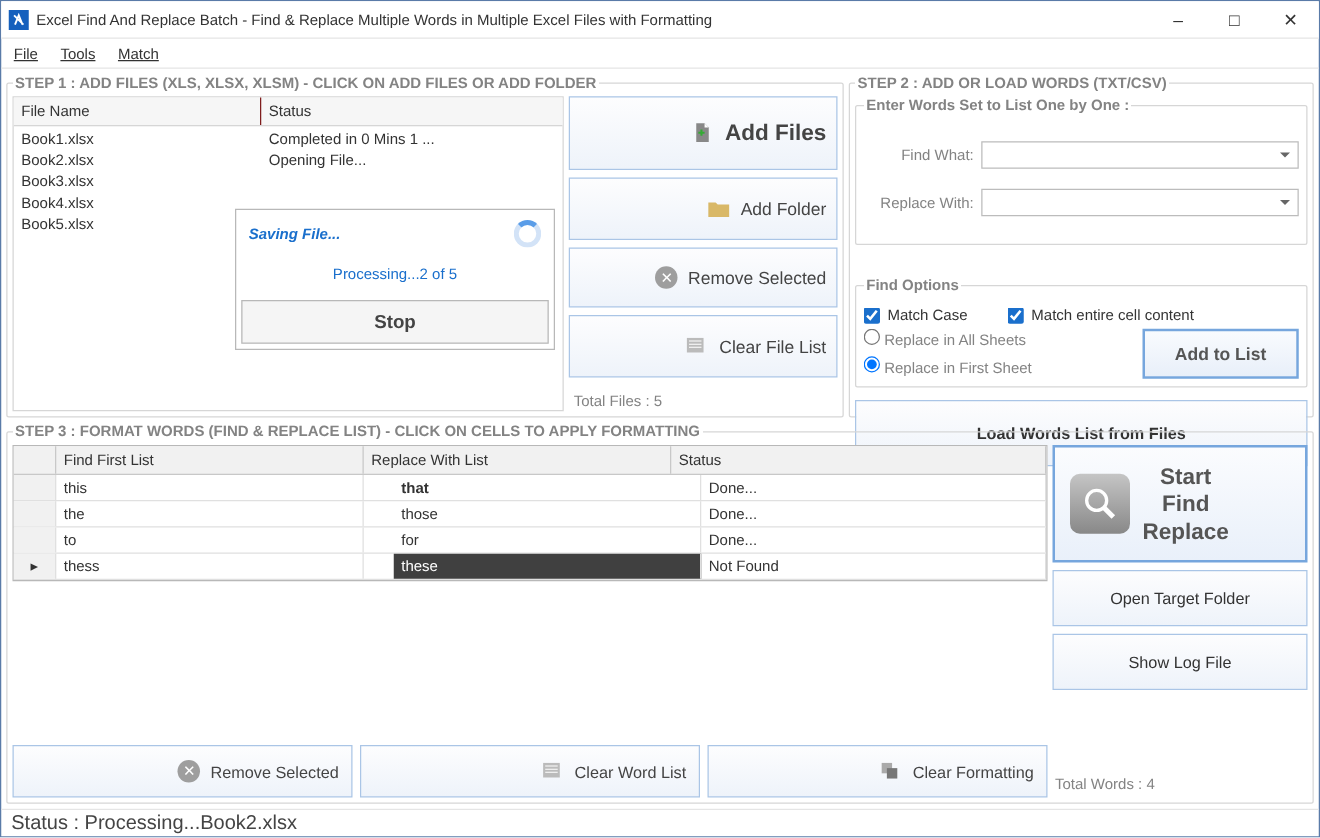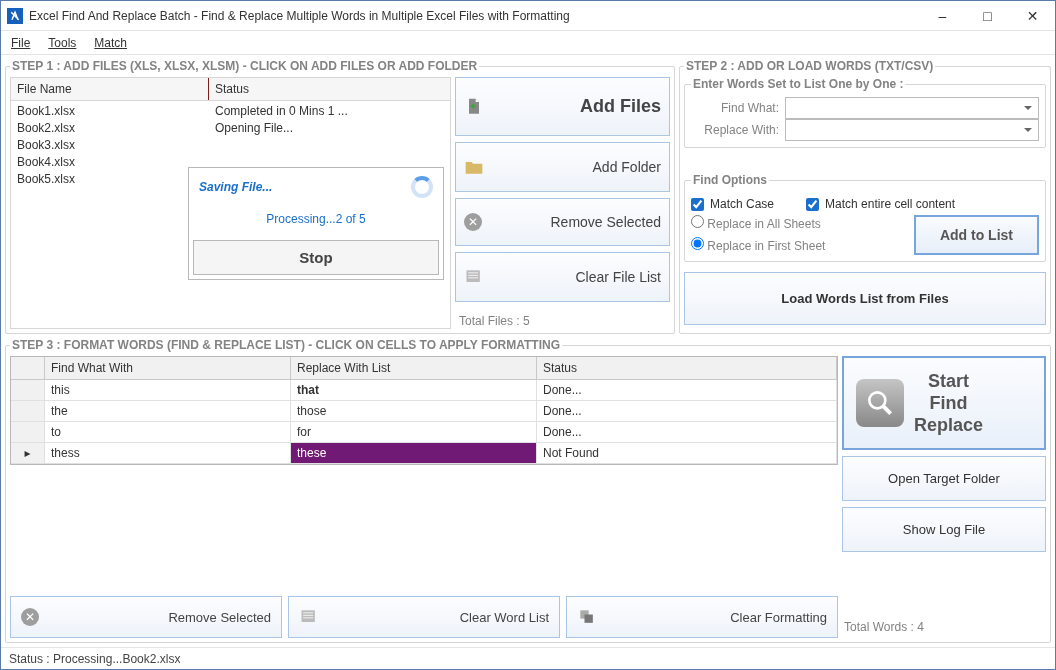--- a/index.html
+++ b/index.html
@@ -27,28 +27,28 @@
 .filerow { display: flex; padding: 0 6px; line-height: 17px; }
 .filerow .fn { width: 198px; }
 .filerow .st { flex: 1; }
 .progress-box { position: absolute; left: 178px; top: 90px; width: 256px; border: 1px solid #b8b8b8; background: #fff; padding: 4px; }
 .progress-head { display: flex; align-items: center; justify-content: space-between; padding: 4px 6px; }
 .progress-head .lbl { color: #1a6fcc; font-style: italic; font-weight: bold; }
 .spinner { width: 22px; height: 22px; border: 4px solid #d3e3f7; border-top-color: #5a9de8; border-radius: 50%; }
 .progress-mid { text-align: center; color: #1a6fcc; padding: 10px 0 14px; }
 .stop-btn { width: 100%; padding: 8px 0; text-align: center; font-weight: bold; font-size: 15px; color: #444; border: 1px solid #b8b8b8; background: #f5f5f5; }
 .btn-col { width: 215px; display: flex; flex-direction: column; gap: 6px; }
-.bigbtn { border: 1px solid #aac5e6; background: linear-gradient(#fdfdfe,#eef3fa); padding: 14px 8px; display: flex; align-items: center; justify-content: space-between; gap: 8px; font-size: 14px; color: #444; }
+.bigbtn { border: 1px solid #aac5e6; background: linear-gradient(#fdfdfe,#eef3fa); padding: 14px 8px; display: flex; align-items: center; justify-content: flex-end; gap: 8px; font-size: 14px; color: #444; }
 .bigbtn.primary { font-size: 18px; font-weight: bold; padding: 18px 8px; }
 .bigbtn svg, .bigbtn .ico { width: 20px; height: 20px; }
 .total-files { color: #838383; padding: 6px 4px; }
 .step2 { width: 372px; display: flex; flex-direction: column; gap: 4px; }
 .sub-fs { border: 1px solid #d6d6d6; padding: 6px; }
 .sub-fs legend { color: #838383; font-weight: bold; }
-.formrow { display: flex; align-items: center; gap: 6px; margin: 0 0; }
+.formrow { display: flex; align-items: center; gap: 6px; margin: 16px 0; }
 .formrow label { width: 88px; text-align: right; color: #838383; }
 .combo { flex: 1; height: 22px; border: 1px solid #bcbcbc; background: #fff; position: relative; }
 .combo::after { content: ""; position: absolute; right: 6px; top: 8px; border: 4px solid transparent; border-top-color: #666; }
 .check-row { display: flex; align-items: center; gap: 6px; margin: 4px 0; }
 .check-row input { accent-color: #1a6fcc; }
 .radio-add { display: flex; gap: 10px; }
 .radio-col { display: flex; flex-direction: column; gap: 6px; color: #838383; }
 .addlist-btn { border: 2px solid #76a6dd; background: linear-gradient(#f9fbfe,#e8eff9); padding: 10px 24px; font-size: 14px; color: #555; font-weight: bold; }
 .loadwords { border: 1px solid #aac5e6; background: linear-gradient(#fdfdfe,#eef3fa); padding: 18px; text-align: center; font-weight: bold; font-size: 13px; }
 .step3 { flex: 1; display: flex; flex-direction: column; }
@@ -58,33 +58,33 @@
 .grid-header { display: flex; background: #f1f1f1; border-bottom: 1px solid #c8c8c8; }
 .grid-header div { padding: 4px 6px; border-right: 1px solid #c8c8c8; }
 .gh-sel { width: 34px; }
 .gh-find { width: 246px; }
 .gh-rep { width: 246px; }
 .gh-stat { flex: 1; }
 .grid-row { display: flex; border-bottom: 1px solid #e0e0e0; }
 .grid-row > div { padding: 3px 6px; border-right: 1px solid #e0e0e0; }
 .grid-row .sel { width: 34px; background: #f1f1f1; text-align: center; }
 .grid-row .find { width: 246px; }
-.grid-row .rep { width: 246px; }
+.grid-row .rep { width: 246px; margin-left: 24px; }
 .grid-row .stat { flex: 1; }
-.grid-row.selected .rep { background: #701a75; color: #fff; }
+.grid-row.selected .rep { background: #404040; color: #fff; }
 .bold { font-weight: bold; }
 .btn-row { display: flex; gap: 6px; margin-top: 6px; }
 .btn-row .bigbtn { flex: 1; padding: 10px; font-size: 13px; }
 .side-col { width: 204px; display: flex; flex-direction: column; gap: 6px; }
 .start-btn { border: 2px solid #76a6dd; background: linear-gradient(#fbfcfe,#e9f0fa); padding: 12px; display: flex; align-items: center; gap: 10px; }
 .start-btn .mag { width: 48px; height: 48px; background: linear-gradient(#c5c5c5,#888); border-radius: 8px; display: flex; align-items: center; justify-content: center; }
 .start-btn .txt { font-size: 18px; font-weight: bold; color: #555; text-align: center; line-height: 22px; }
 .smallbtn { border: 1px solid #aac5e6; background: linear-gradient(#fdfdfe,#eef3fa); padding: 14px; text-align: center; font-size: 13px; }
 .totalwords { color: #838383; padding: 4px 2px; }
-.statusbar { height: 22px; border-top: 1px solid #e5e5e5; display: flex; align-items: center; padding: 0 8px; font-size: 12px; color: #444; }
+.statusbar { height: 22px; border-top: 1px solid #e5e5e5; display: flex; align-items: center; padding: 0 8px; font-size: 16px; color: #444; }
 .grey-circle { width: 18px; height: 18px; border-radius: 50%; background: #9e9e9e; display: inline-flex; align-items: center; justify-content: center; color: #fff; font-size: 12px; }
 </style>
 </head>
 <body>
 
 <div class="window">
   <div class="titlebar">
     <div class="icon">
       <svg viewBox="0 0 16 16" width="12" height="12">
           <path d="M3 3 L13 13 M4 13 L8 3 L12 13" stroke="#fff" stroke-width="2" fill="none"></path>
@@ -212,21 +212,21 @@
 
     </div>
 
     <fieldset class="step3">
       <legend>STEP 3 : FORMAT WORDS (FIND &amp; REPLACE LIST) - CLICK ON CELLS TO APPLY FORMATTING</legend>
       <div class="step3-body">
         <div class="grid-area">
           <div class="grid">
             <div class="grid-header">
               <div class="gh-sel"></div>
-              <div class="gh-find">Find What With</div>
+              <div class="gh-find">Find First List</div>
               <div class="gh-rep">Replace With List</div>
               <div class="gh-stat">Status</div>
             </div>
             <div id="grid-rows">
                 <div class="grid-row">
                   <div class="sel"></div>
                   <div class="find">this</div>
                   <div class="rep bold">that</div>
                   <div class="stat">Done...</div>
                 </div>

